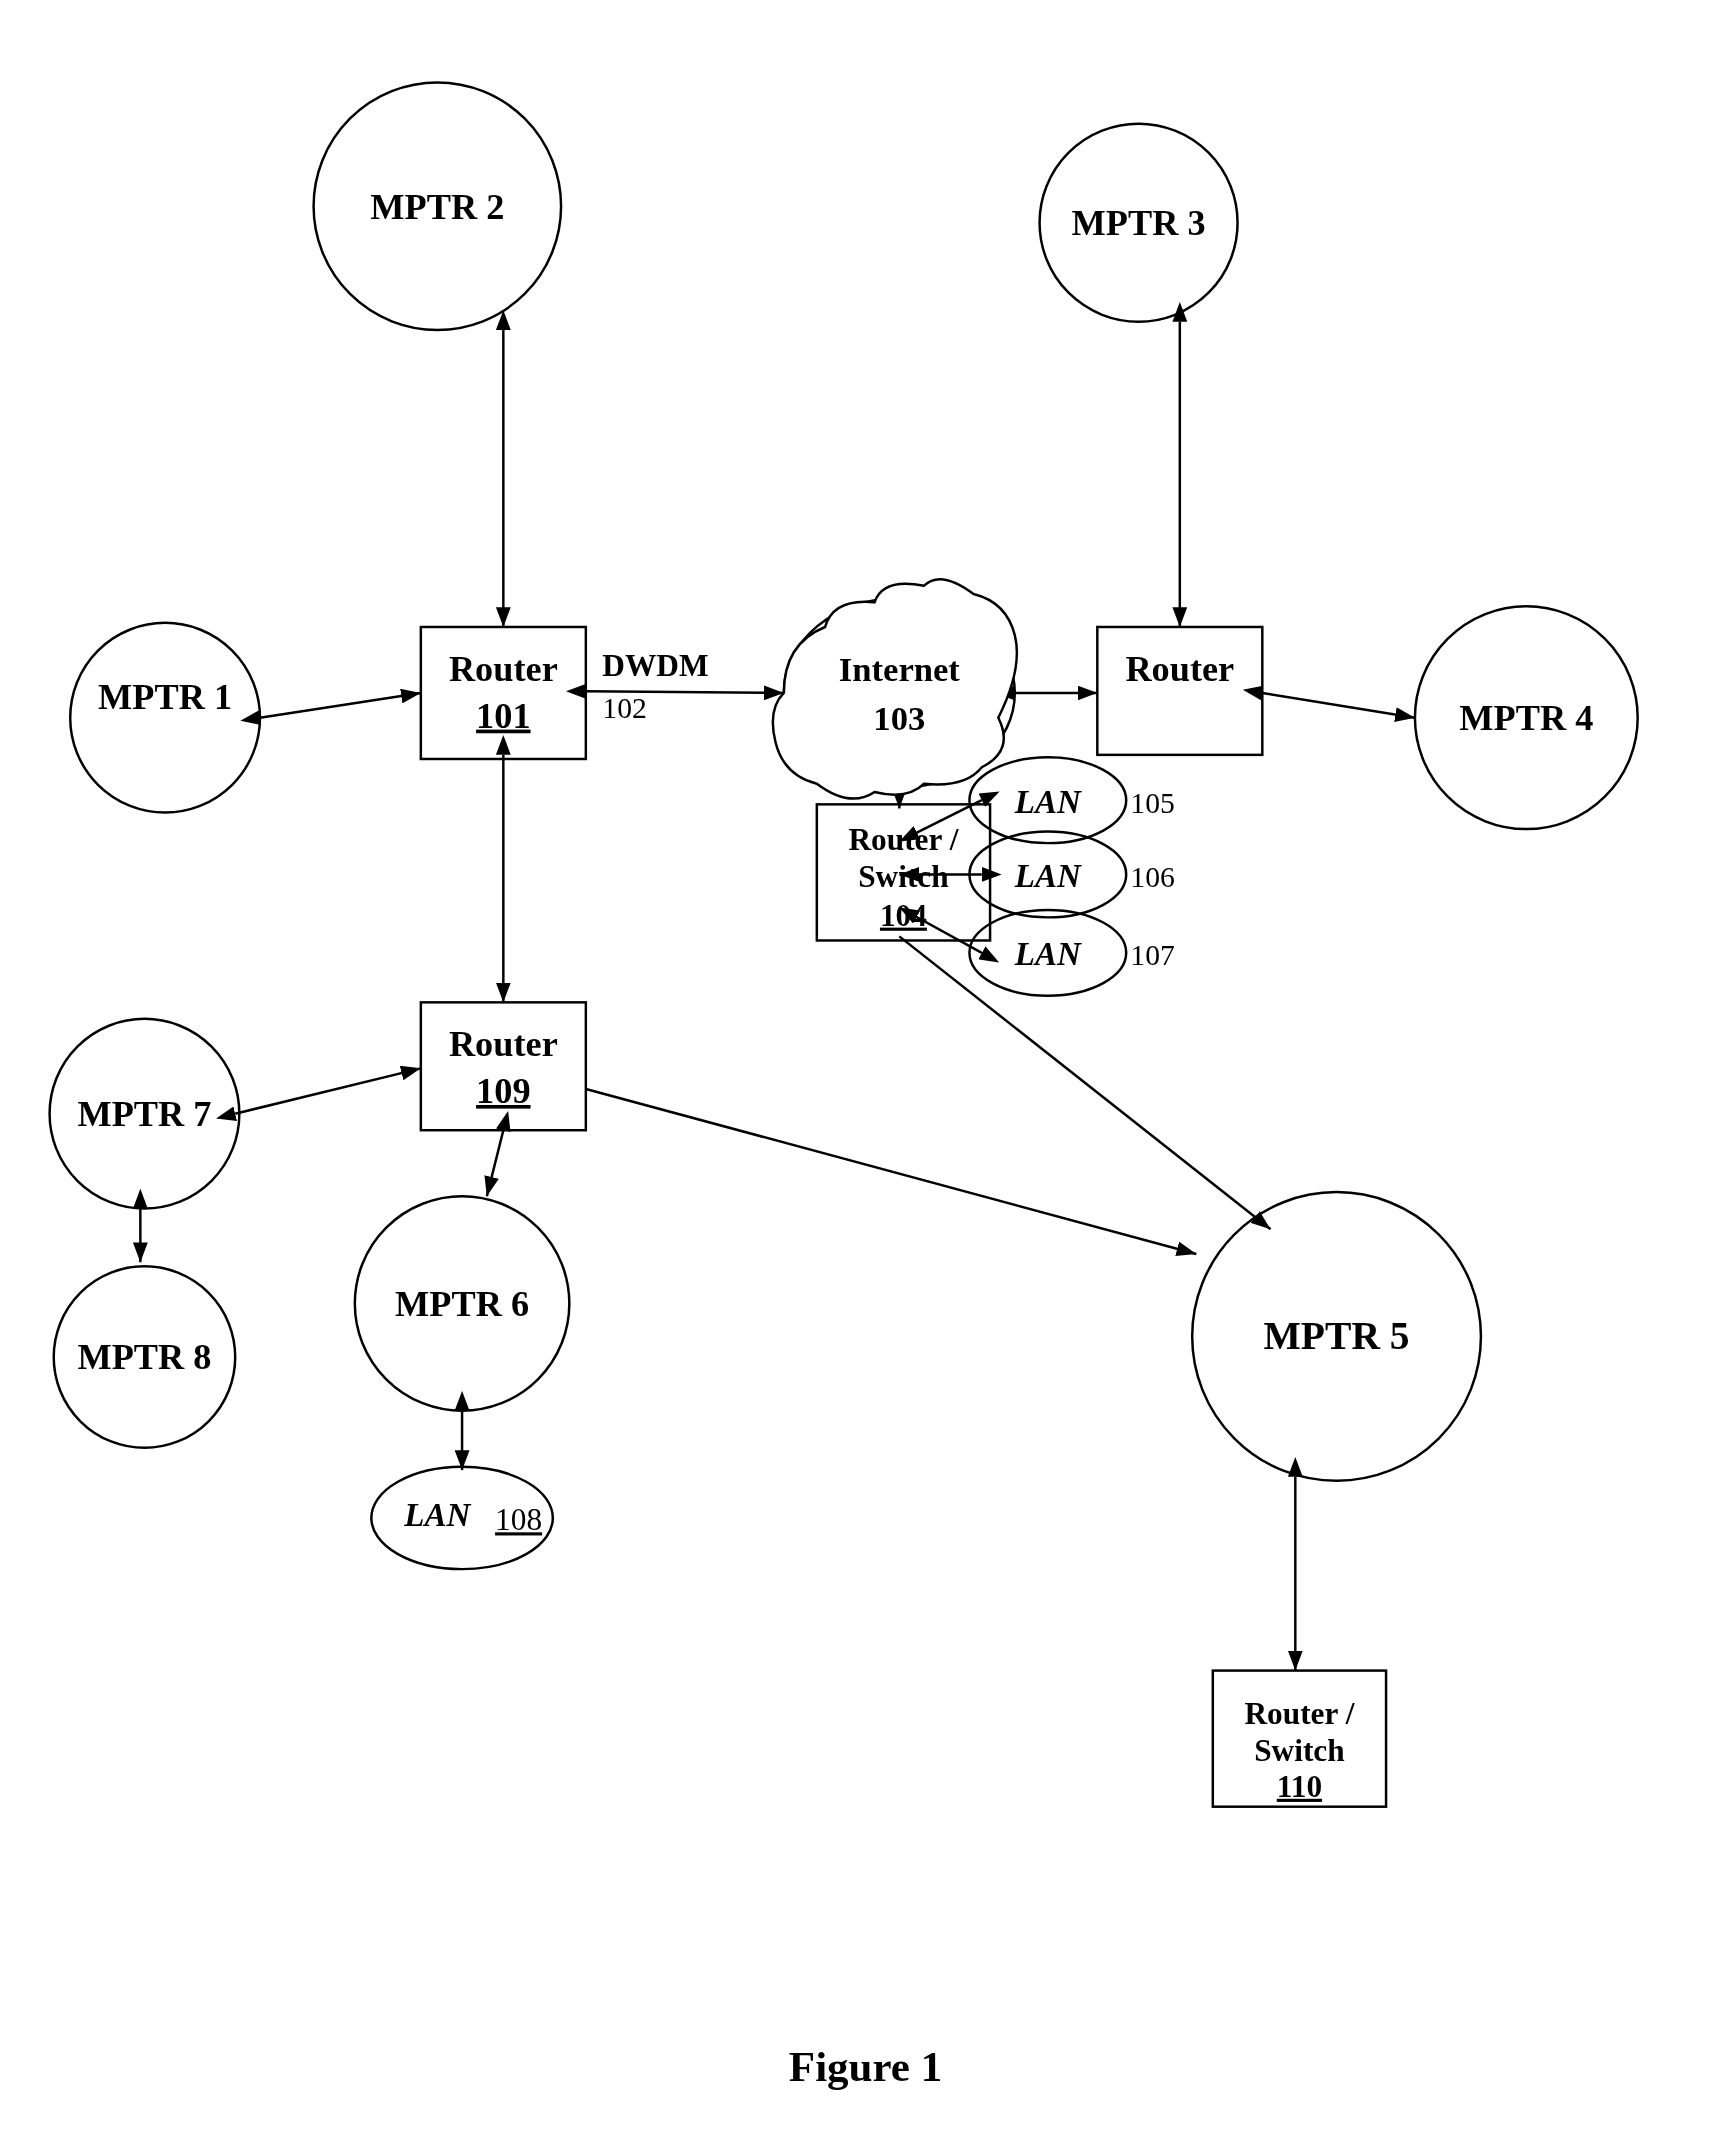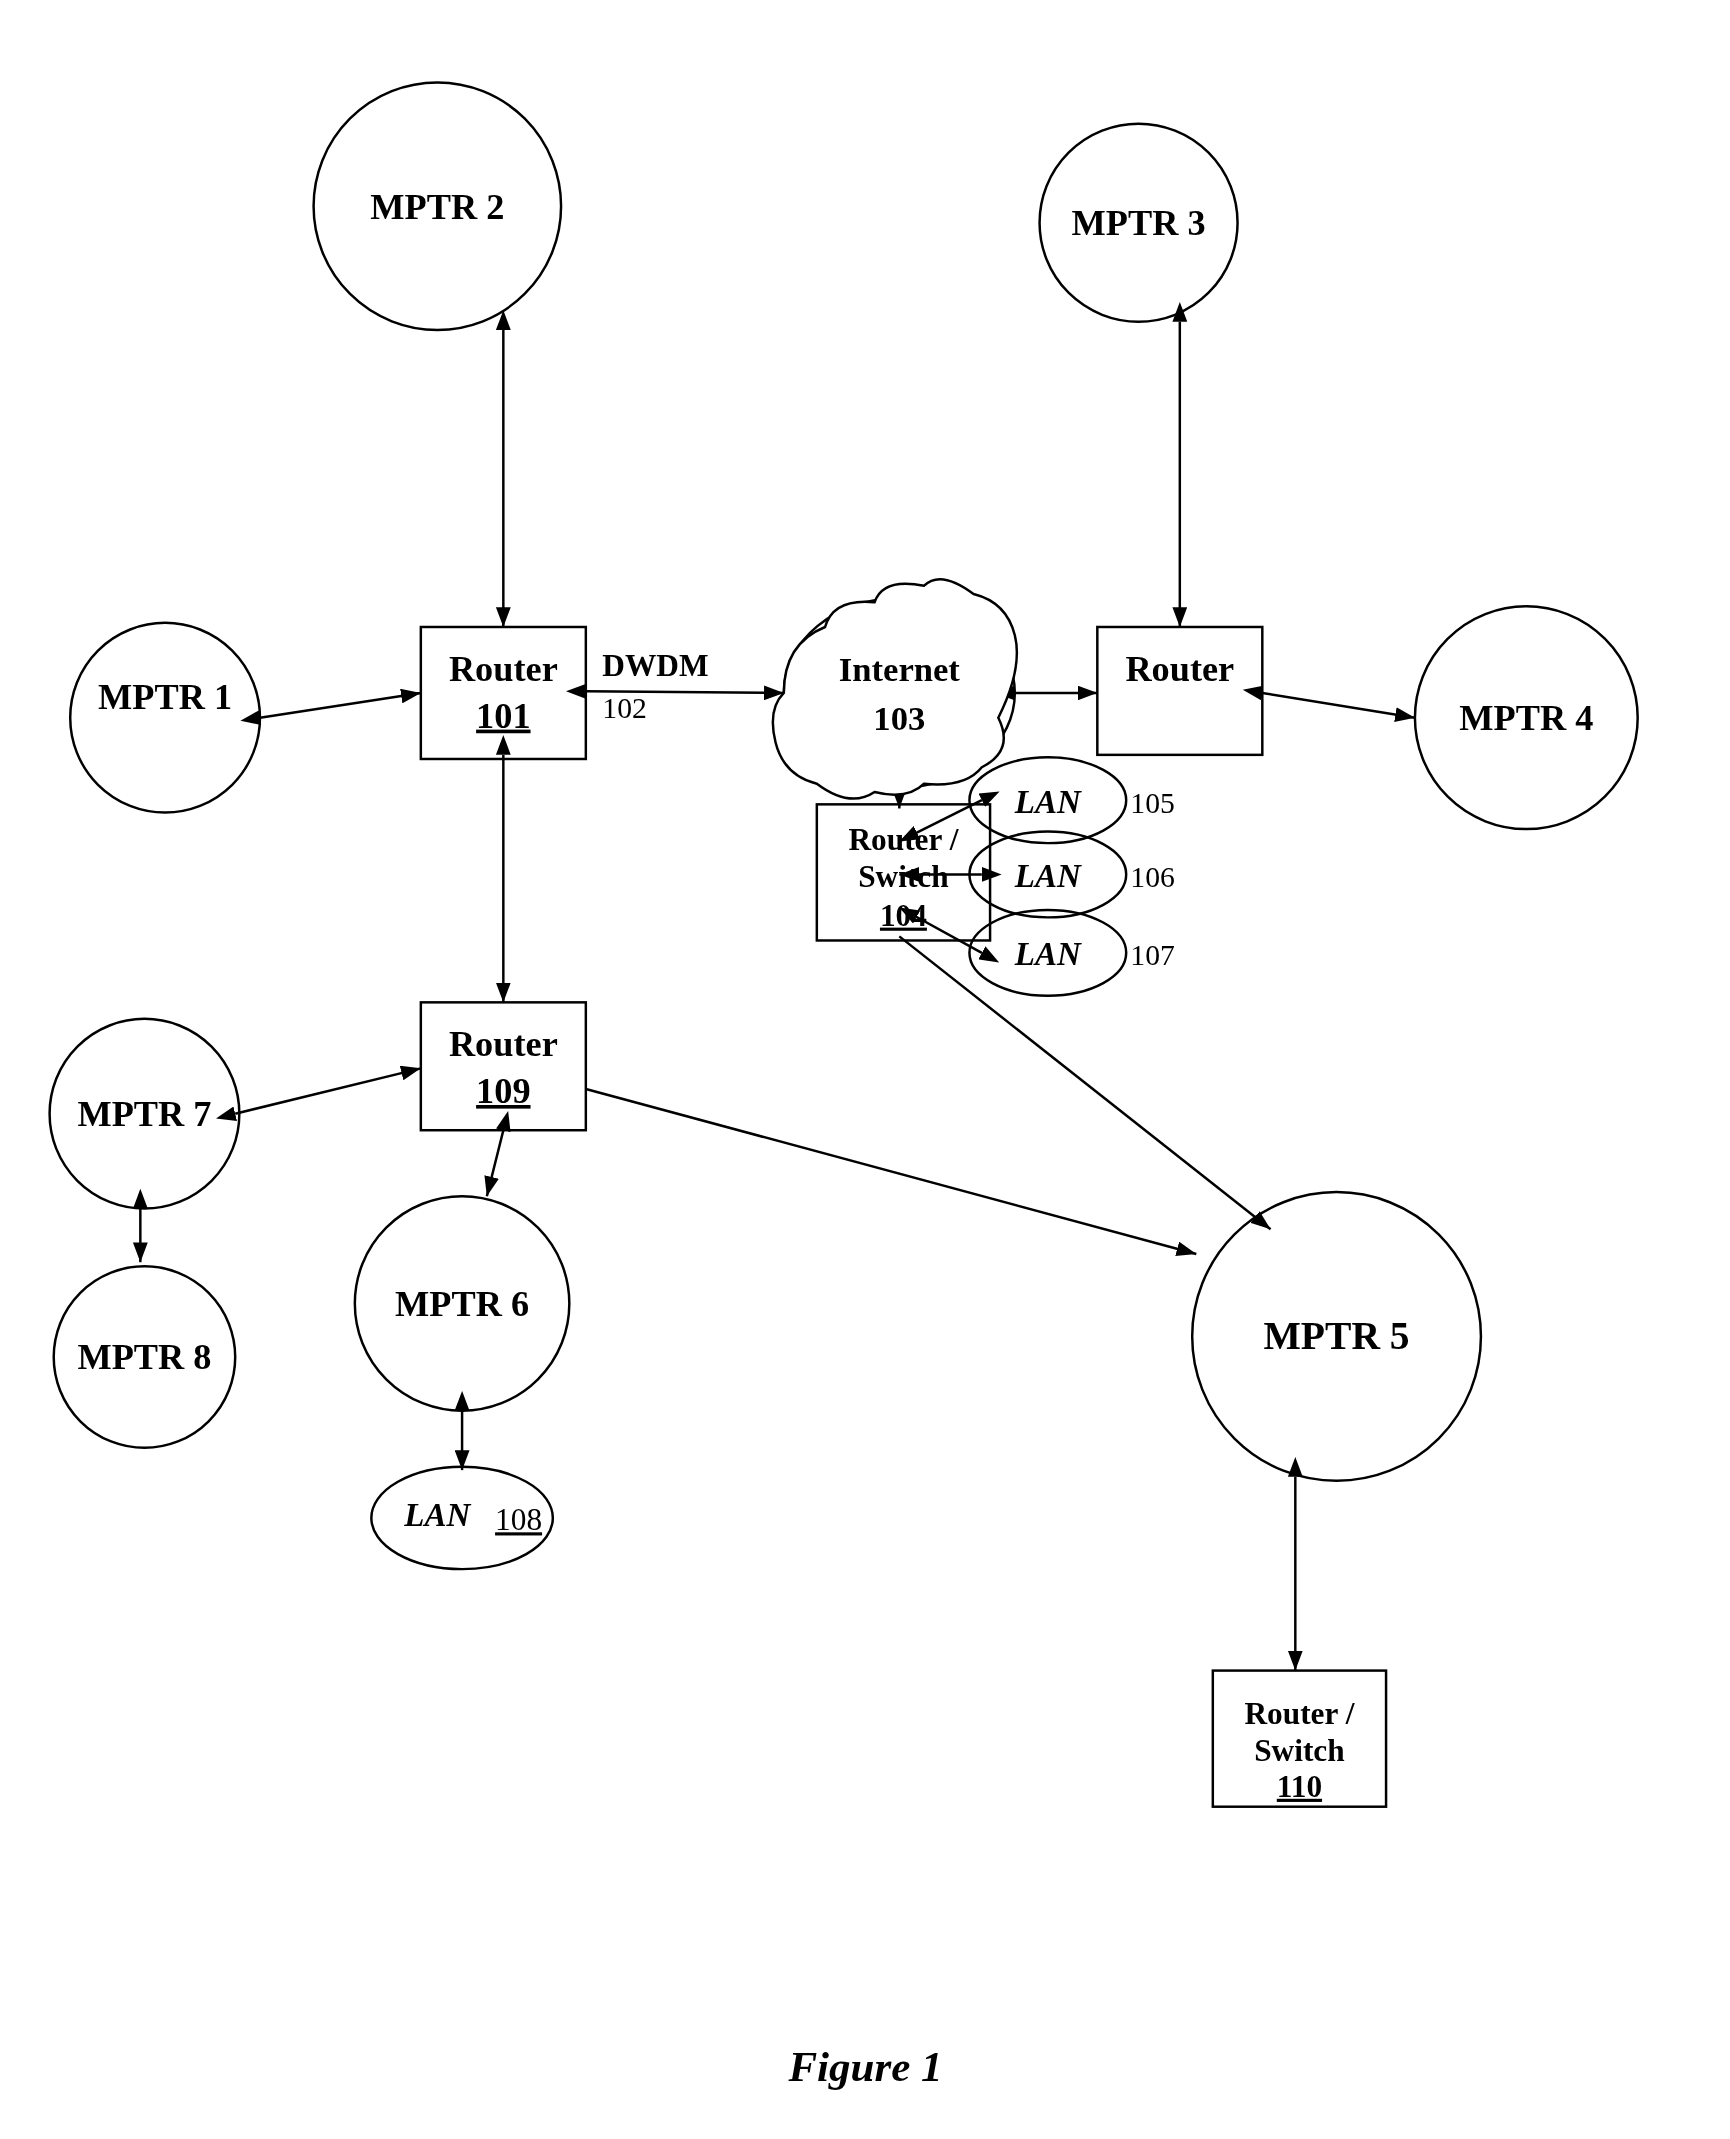--- a/index.html
+++ b/index.html
@@ -25,21 +25,20 @@
       height: 2140px;
     }
     .figure-caption {
       position: absolute;
       bottom: 49px;
       left: 50%;
       transform: translateX(-50%);
       font-size: 43px;
       font-weight: bold;
       font-family: 'Times New Roman', Times, serif;
-      font-style: italic;
     }
   </style>
 </head>
 <body>
 
 <div class="diagram-container">
   <svg class="main-svg" viewBox="0 0 2098 2594" xmlns="http://www.w3.org/2000/svg">
 
     <defs>
       <marker id="arrowhead" markerWidth="10" markerHeight="7" refX="10" refY="3.5" orient="auto">

